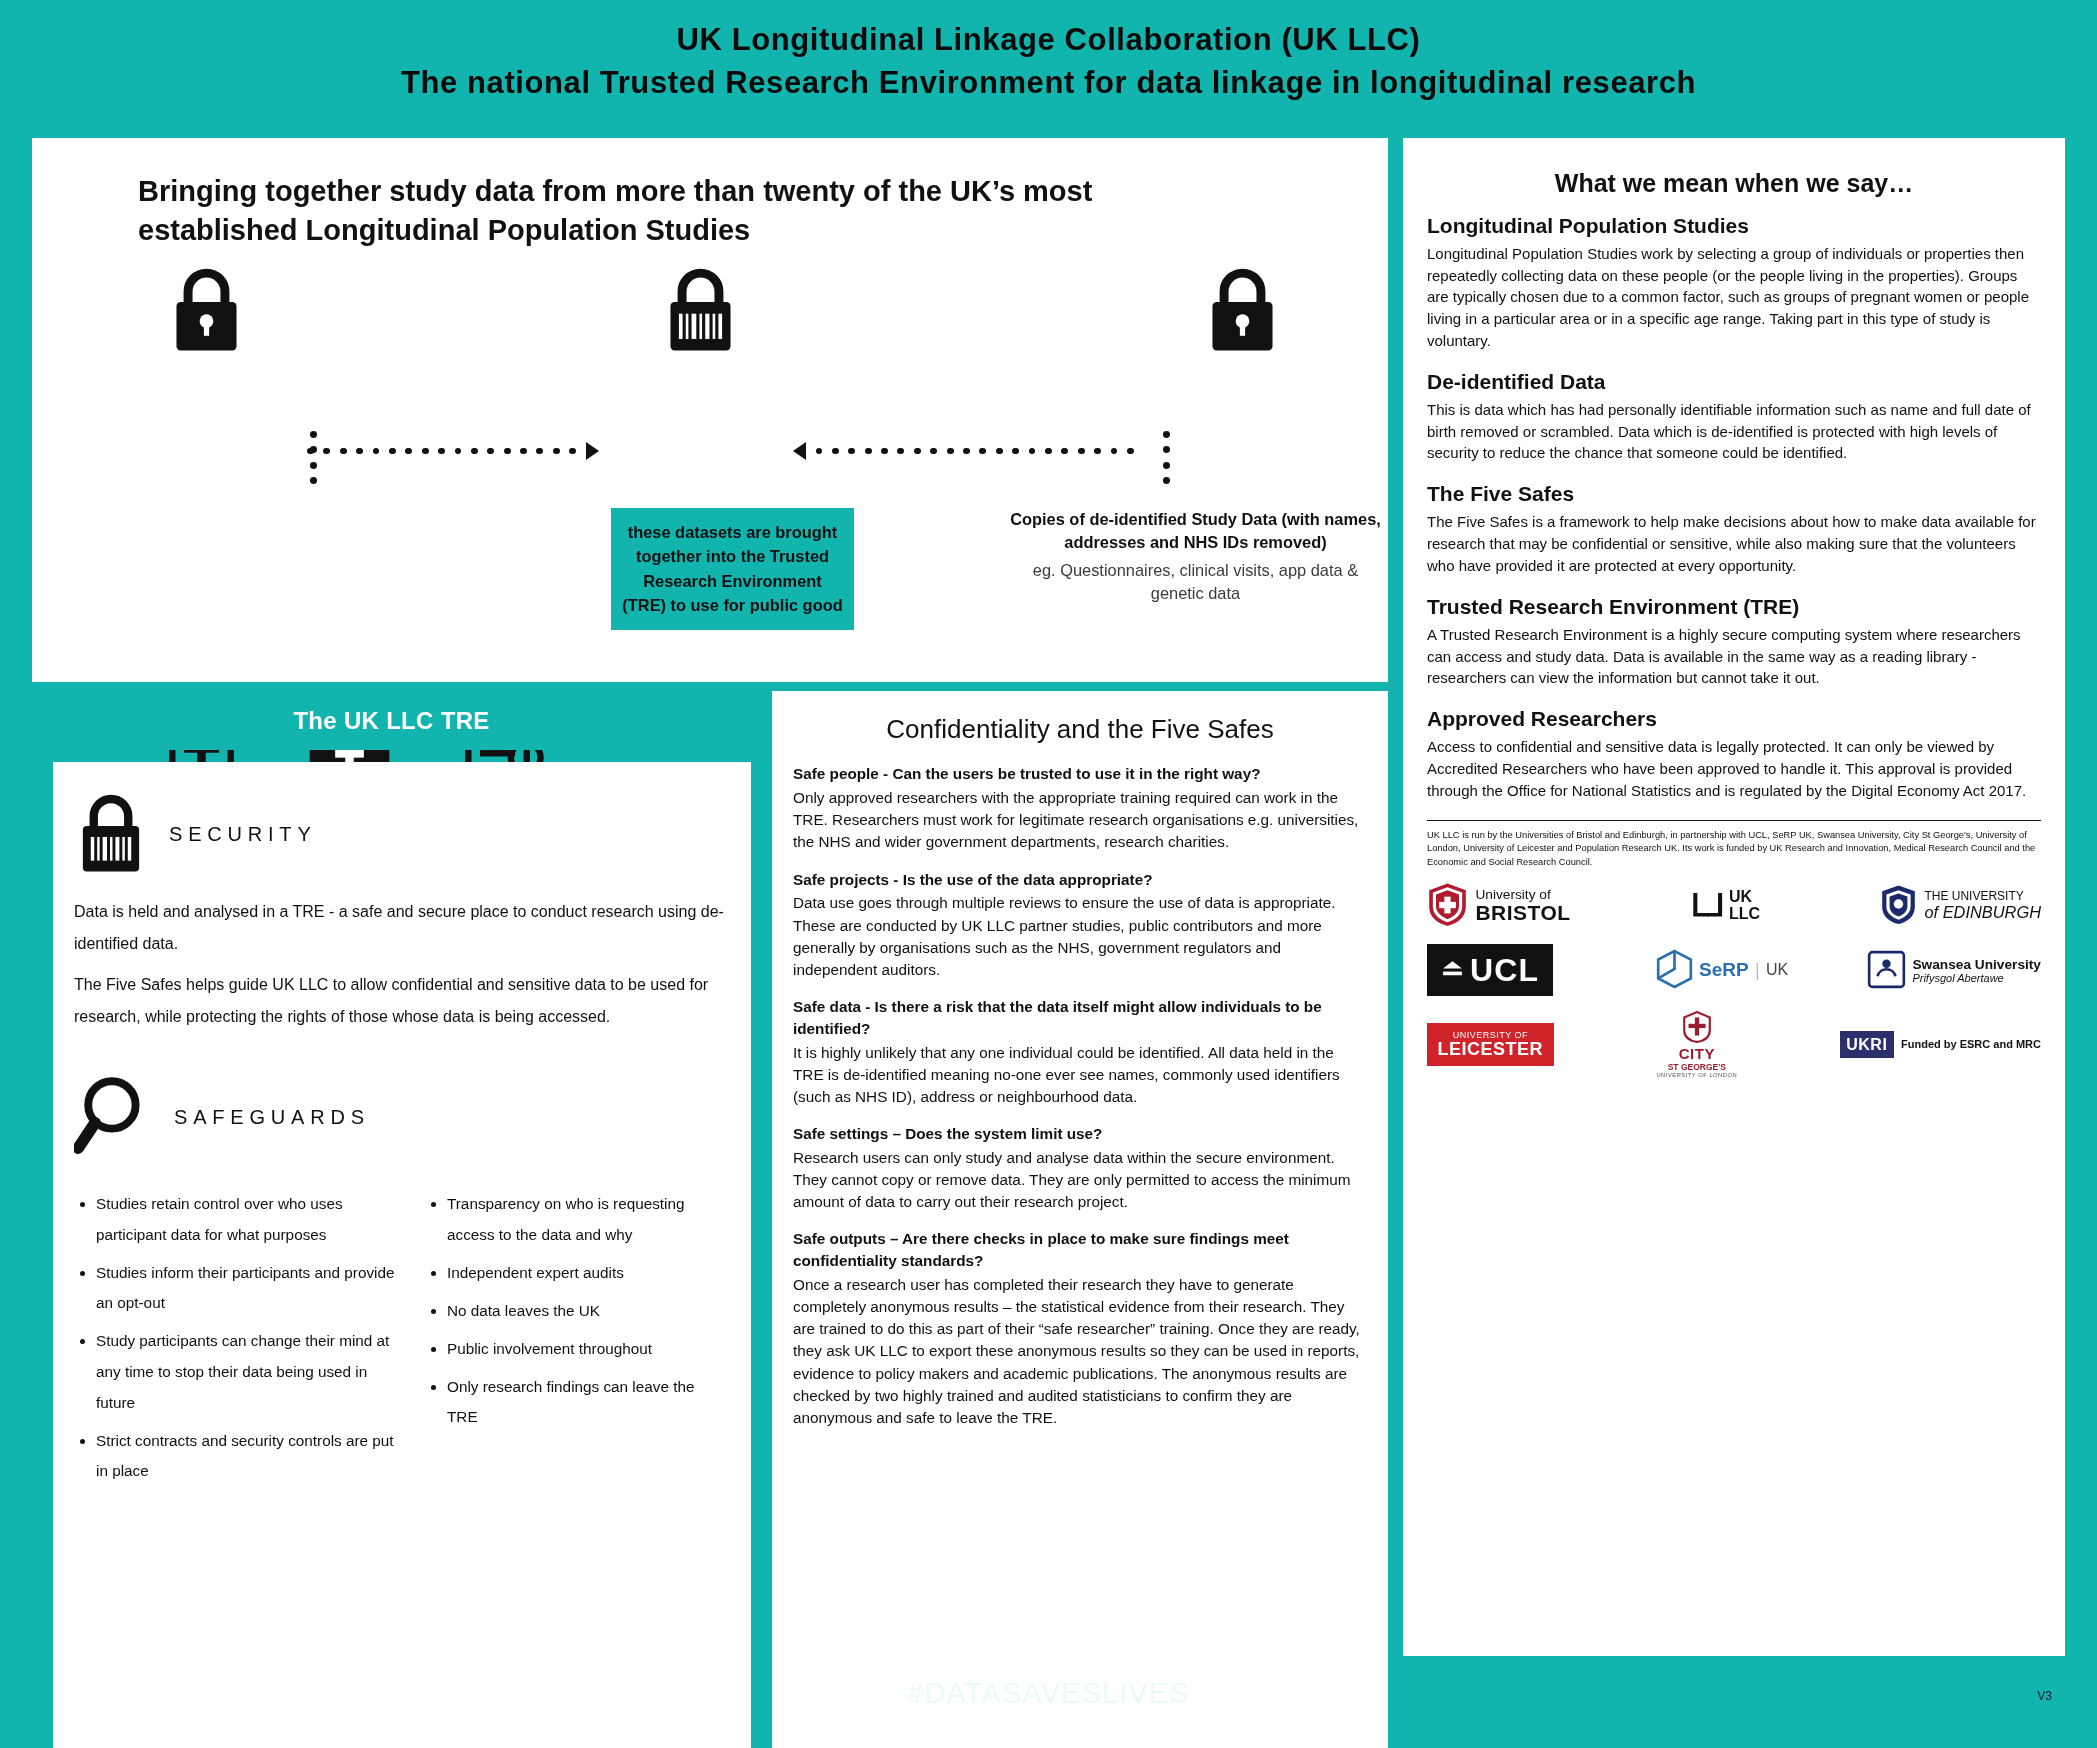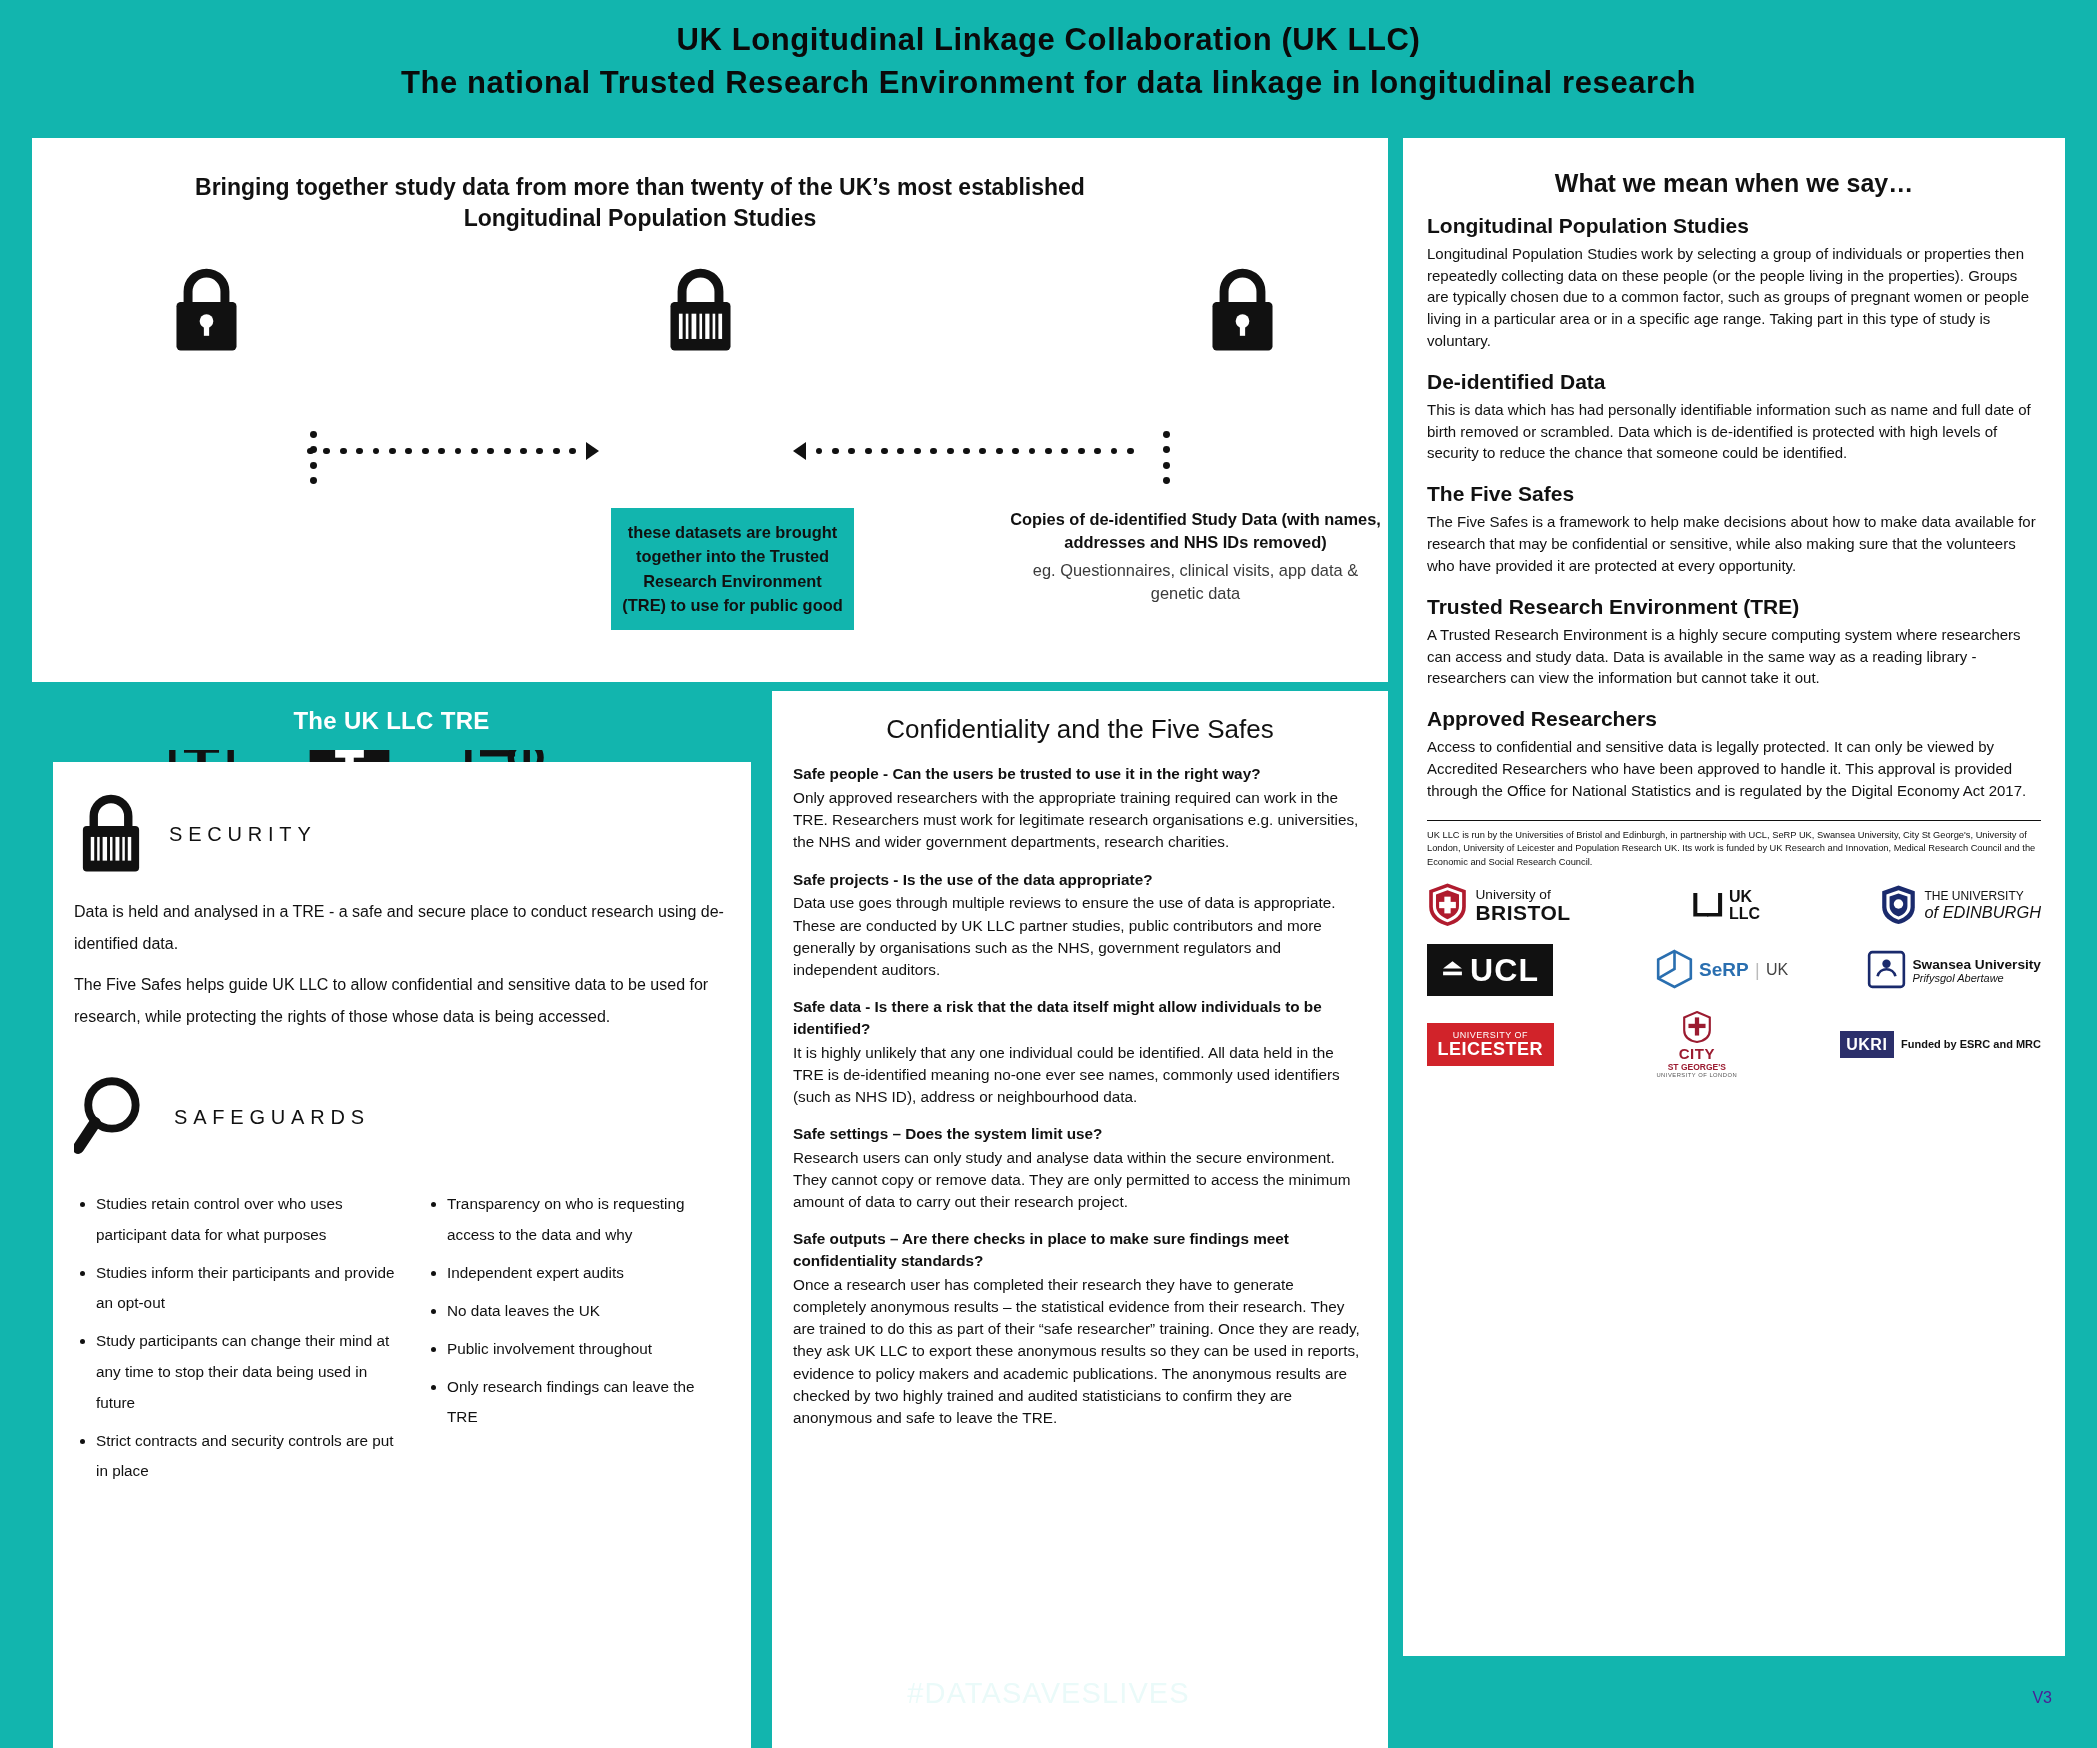--- a/index.html
+++ b/index.html
@@ -33,21 +33,21 @@
   .right-col { position:absolute; left:1403px; top:138px; width:662px; height:1518px; }
 
   .panel { background:#ffffff; }
 
   
   .top-panel {
     position:absolute; left:0; top:0; width:1356px; height:544px; background:#fff;
   }
   .top-title {
     position:absolute; left:106px; top:34px; width:1004px;
-    text-align:center; font-size:23px; font-weight:bold; line-height:1.35; color:#111;
+    font-size:29px; font-weight:bold; line-height:1.35; color:#111;
   }
 
   
   .lock { position:absolute; }
   .lock svg { display:block; }
 
   .dotline { position:absolute; display:flex; align-items:center; }
   .dot { width:6.9px; height:6.9px; border-radius:50%; background:#111; margin-right:9.5px; }
   .arrowR { width:0;height:0;border-top:9px solid transparent;border-bottom:9px solid transparent;border-left:13.7px solid #111; }
   .arrowL { width:0;height:0;border-top:9px solid transparent;border-bottom:9px solid transparent;border-right:13.7px solid #111; }
@@ -104,21 +104,21 @@
   .hr { border-top:1.1px solid #111; margin:3.2px 0 8.5px 0; }
   .credit { font-size:9.3px; line-height:1.42; color:#111; margin-bottom:13.7px; }
 
   .logos { }
   .logo-row { display:flex; align-items:center; justify-content:space-between; margin-bottom:15px; }
 
   
   .footer { position:absolute; left:0; bottom:0; width:2097px; height:91px; }
   .hashtag { position:absolute; left:0; top:20px; width:2097px; text-align:center;
              font-size:29px; letter-spacing:1.1px; color:#eafaf9; }
-  .vtag { position:absolute; right:45px; top:32px; font-size:16px; color:#4c1d95; }
+  .vtag { position:absolute; right:45px; top:32px; font-size:12px; color:#0f172a; }
 
   
   .logo-box { display:flex; align-items:center; }
   .ucl { background:#111; color:#fff; font-weight:bold; font-size:32px; letter-spacing:1.1px;
          padding:7.4px 13.7px; display:flex; align-items:center; gap:6.3px; }
   .leic { background:#d1232a; color:#fff; padding:7.4px 10.6px; text-align:center; line-height:1.05; }
   .leic .a { font-size:9px; letter-spacing:0.5px; }
   .leic .b { font-size:18px; font-weight:bold; letter-spacing:0.5px; }
   .ukri { display:flex; align-items:center; gap:7.4px; }
   .ukri .mark { background:#2b2f6b; color:#fff; font-weight:bold; font-size:16px; line-height:1.0;

